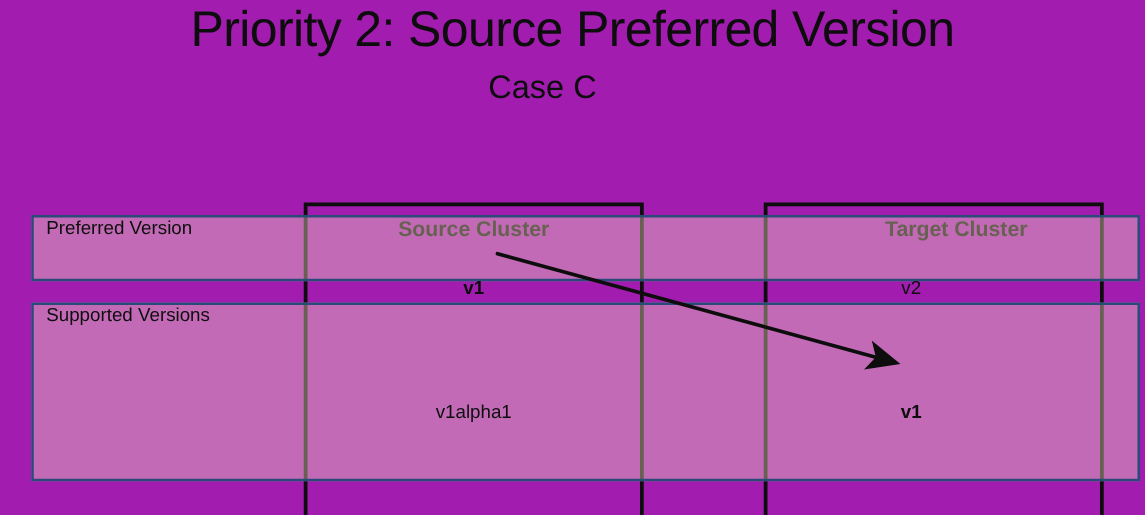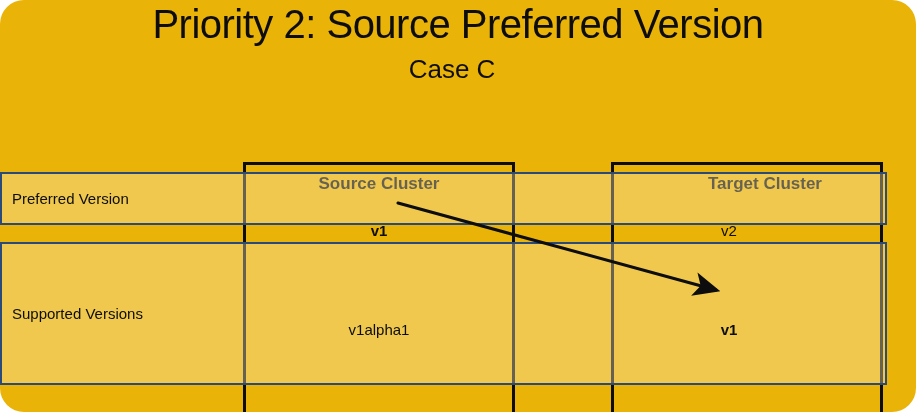--- a/index.html
+++ b/index.html
@@ -4,25 +4,24 @@
 <style>
   html, body {
     margin: 0;
     padding: 0;
     background: #ffffff;
   }
   .canvas {
     position: relative;
     width: 916px;
     height: 412px;
-    background: #eab308;
+    background: #a21caf;
     font-family: "Liberation Sans", sans-serif;
     color: #000000;
     overflow: hidden;
-    border-radius: 24px;
   }
   .title {
     position: absolute;
     top: 2px;
     left: 0;
     width: 916px;
     text-align: center;
     font-size: 40px;
     font-weight: 400;
     letter-spacing: -0.5px;
@@ -30,21 +29,20 @@
   }
   .subtitle {
     position: absolute;
     top: 54px;
     left: 0;
     width: 868px;
     text-align: center;
     font-size: 26px;
     font-weight: 400;
     color: #0d0d0d;
-    padding-left: 18px;
   }
   .cluster-box {
     position: absolute;
     top: 130px;
     height: 263px;
     width: 272px;
     border: 3px solid #0d0d0d;
     box-sizing: border-box;
     background: transparent;
     margin-top: 32px;
@@ -53,27 +51,26 @@
   .cluster-box.target { left: 611px; padding-left: 36px; }
   .cluster-header {
     margin-top: 9px;
     text-align: center;
     font-size: 17px;
     font-weight: 700;
     color: #0d0d0d;
   }
   .band {
     position: absolute;
-    left: 0;
+    left: 25px;
     width: 887px;
     box-sizing: border-box;
     background: rgba(248, 235, 193, 0.38);
     border: 2px solid #2a4a7a;
     display: flex;
-    align-items: center;
     padding-left: 10px;
   }
   .band.preferred { top: 172px; height: 53px; }
   .band.supported { top: 242px; height: 143px; }
   .row-label {
     font-size: 15px;
     color: #0d0d0d;
   }
   .cell {
     position: absolute;

